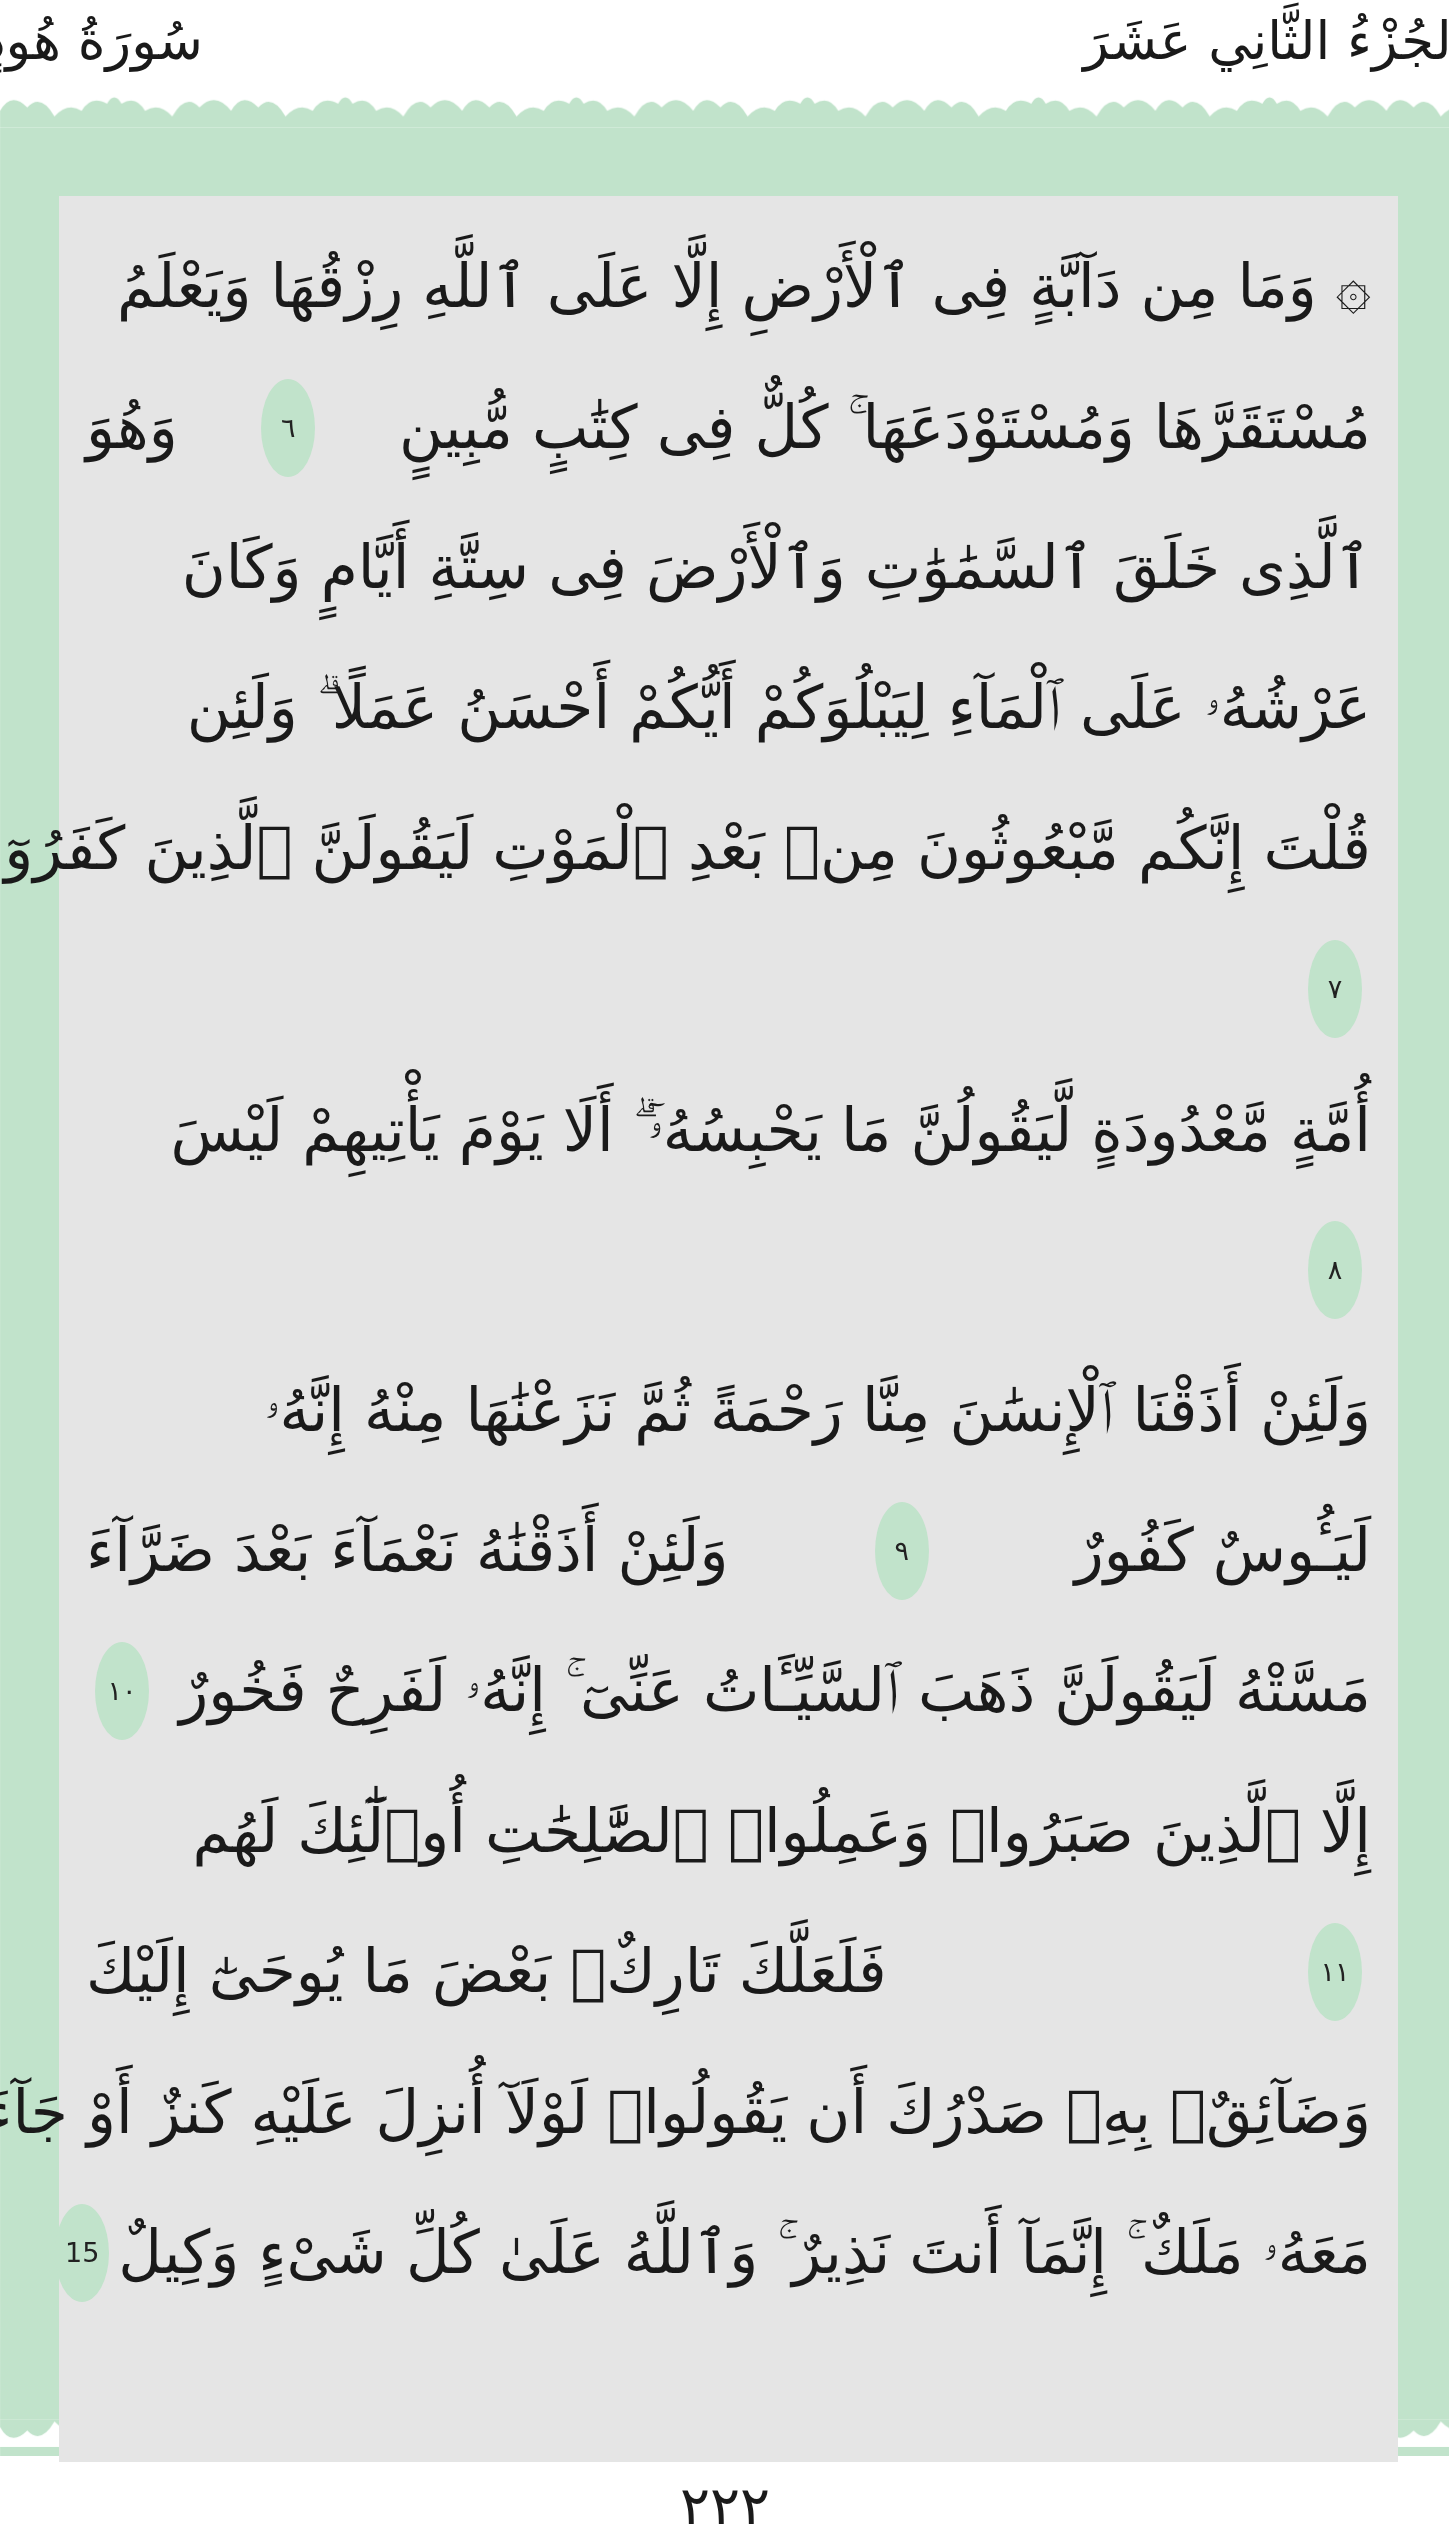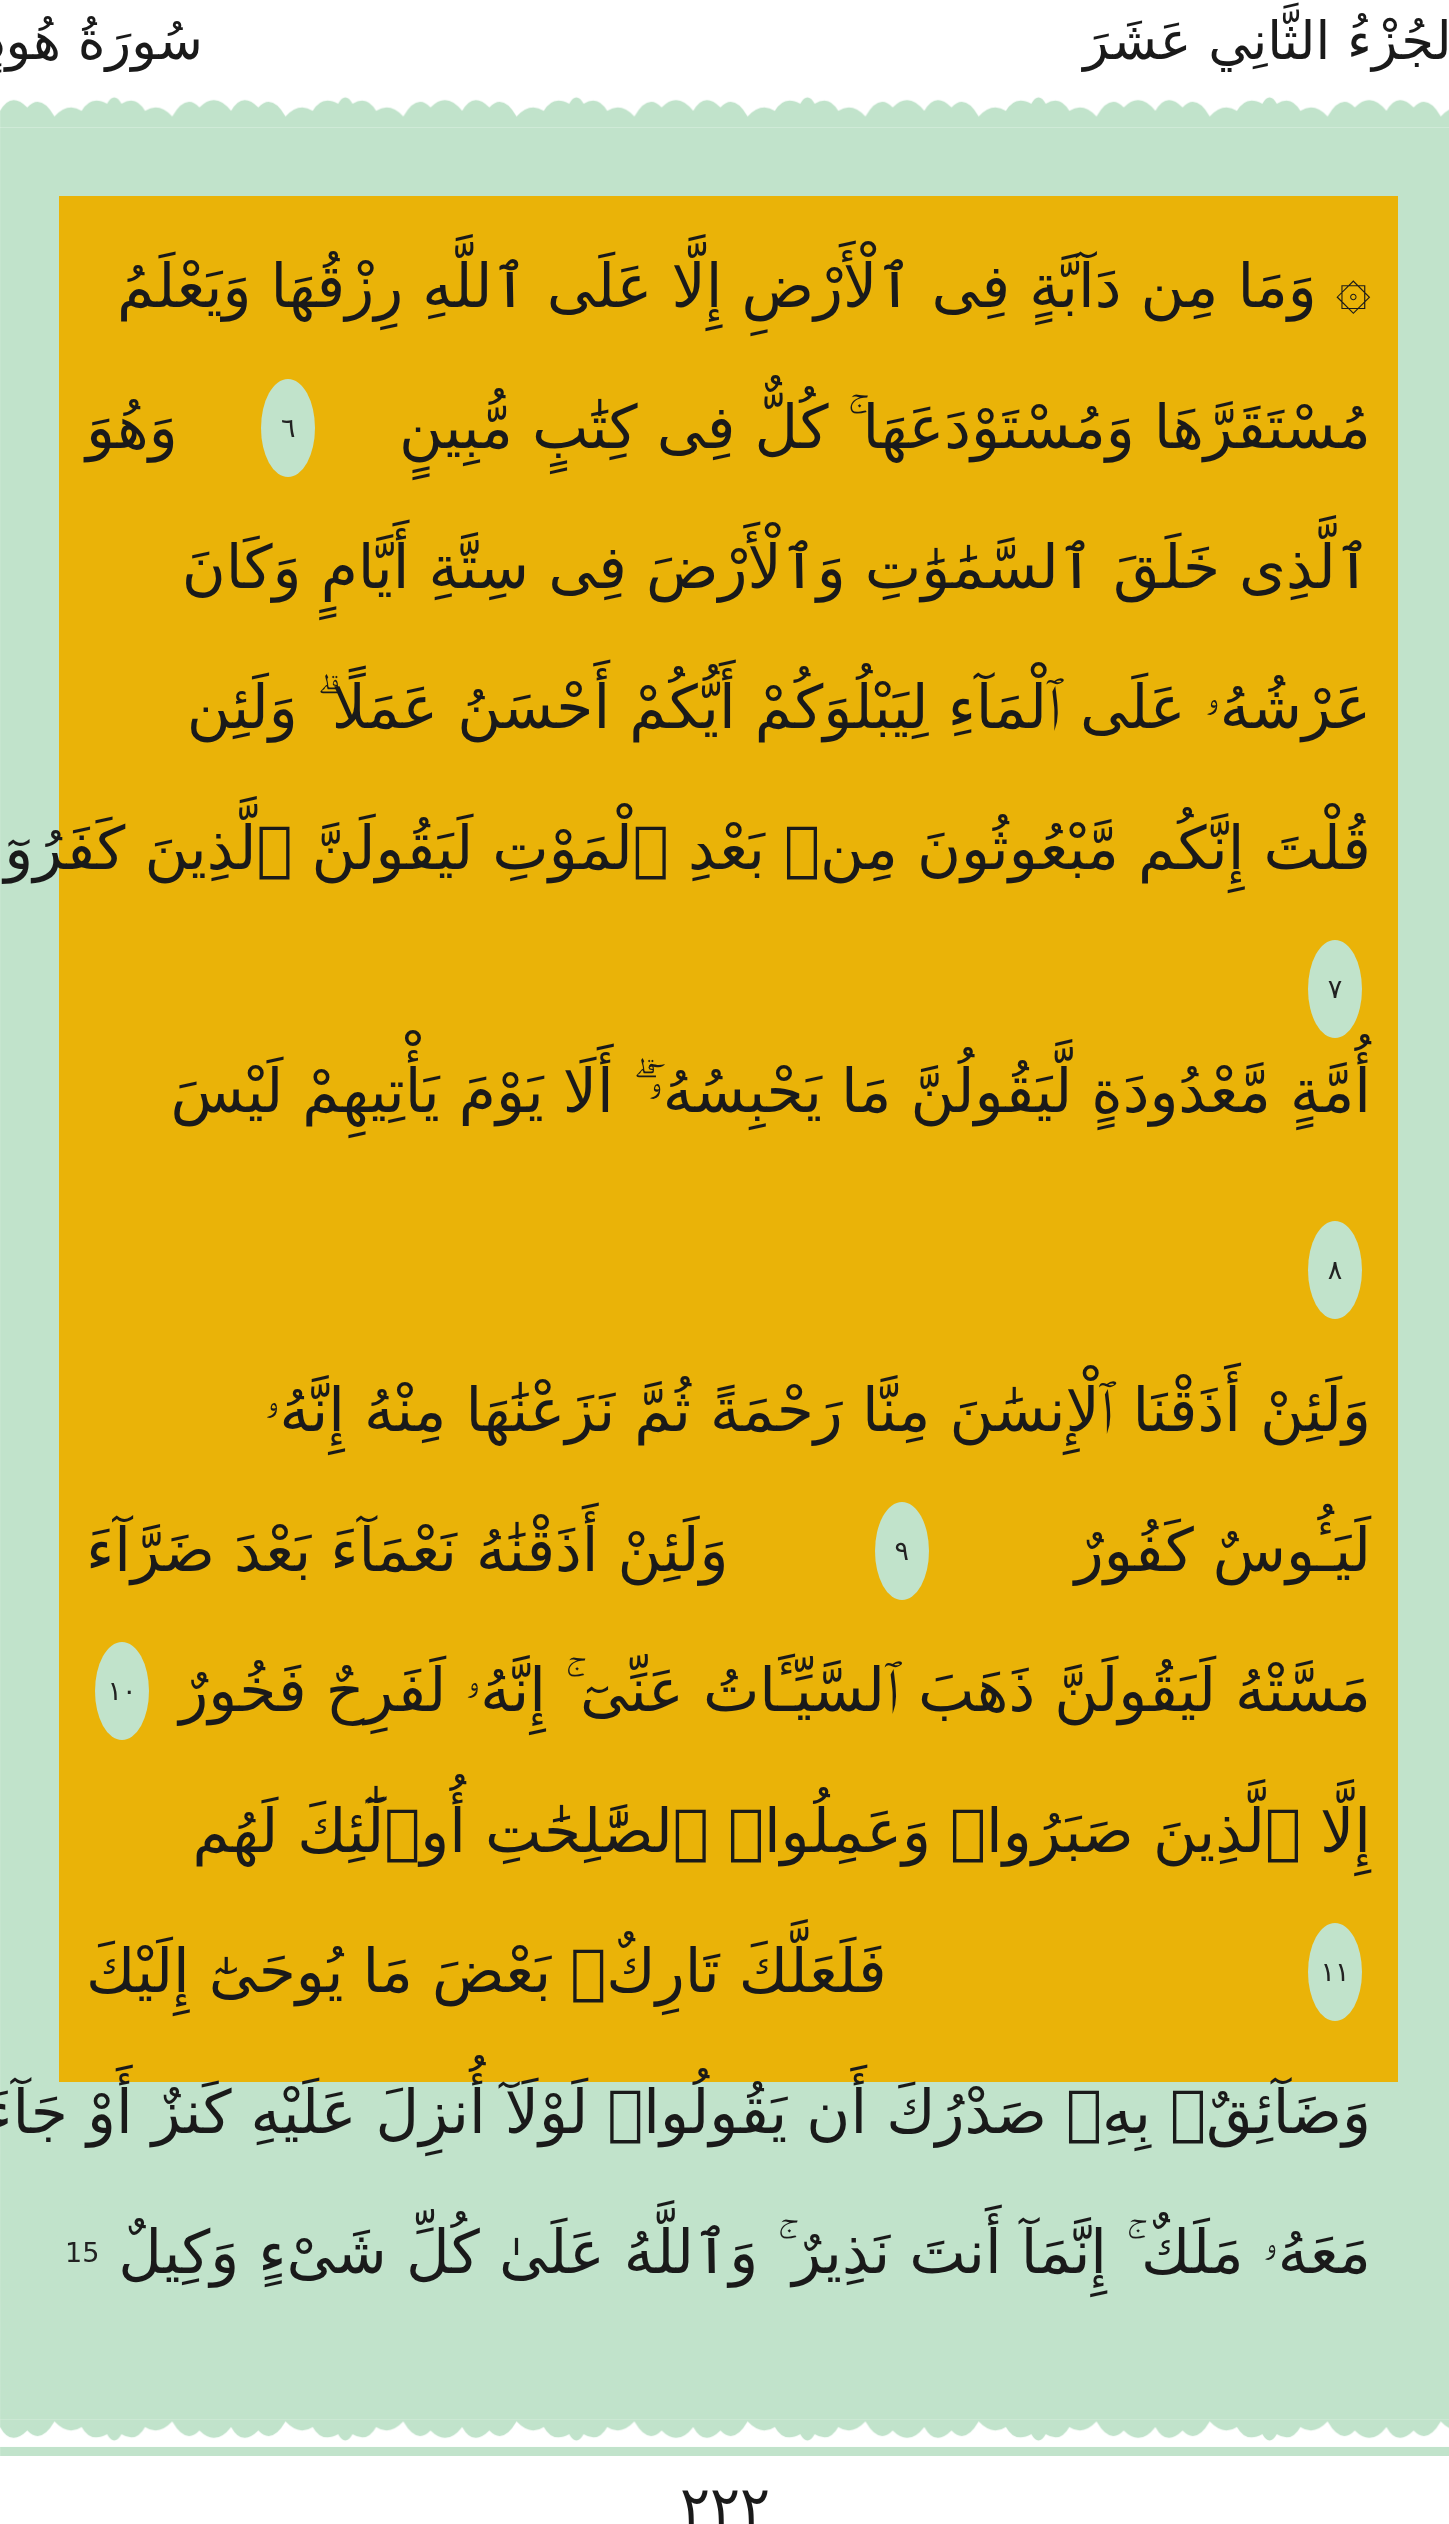--- a/index.html
+++ b/index.html
@@ -52,22 +52,22 @@
   .frame svg {
     position: absolute;
     left: 0;
     top: 0;
   }
   .text-panel {
     position: absolute;
     left: 59px;
     top: 196px;
     width: 1339px;
-    height: 1886px;
-    background: #eab308;
+    height: 2266px;
+    background: #e5e5e5;
   }
   .line {
     position: absolute;
     left: 27px;
     right: 27px;
     height: 127px;
     direction: rtl;
     text-align: justify;
     text-align-last: justify;
     font-family: "DejaVu Sans", sans-serif;
@@ -153,21 +153,21 @@
   </div>
 
   <div class="line" style="top:589px">
     <span class="seg">قُلْتَ إِنَّكُم مَّبْعُوثُونَ مِنۢ بَعْدِ ٱلْمَوْتِ لَيَقُولَنَّ ٱلَّذِينَ كَفَرُوٓا۟</span>
   </div>
 
   <div class="line" style="top:729px">
     <span class="ayah-marker">٧</span>
   </div>
 
-  <div class="line" style="top:832px">
+  <div class="line" style="top:871px">
     <span class="seg">أُمَّةٍ مَّعْدُودَةٍ لَّيَقُولُنَّ مَا يَحْبِسُهُۥٓ ۗ أَلَا يَوْمَ يَأْتِيهِمْ لَيْسَ</span>
   </div>
 
   <div class="line" style="top:1010px">
     <span class="ayah-marker">٨</span>
   </div>
 
   <div class="line" style="top:1151px">
     <span class="seg">وَلَئِنْ أَذَقْنَا ٱلْإِنسَٰنَ مِنَّا رَحْمَةً ثُمَّ نَزَعْنَٰهَا مِنْهُ إِنَّهُۥ</span>
   </div>

